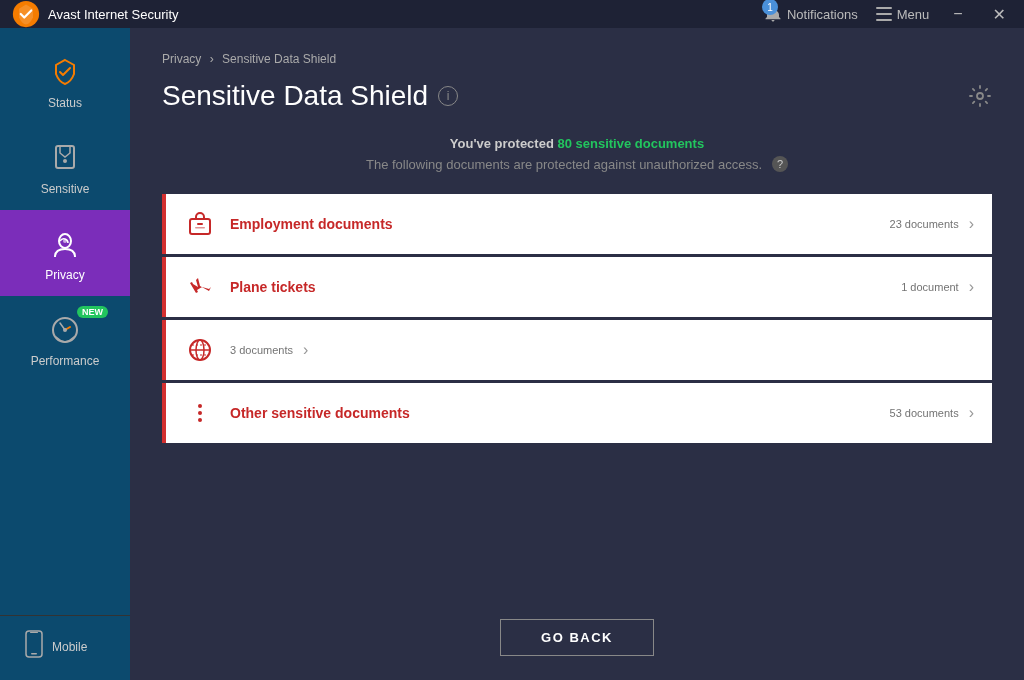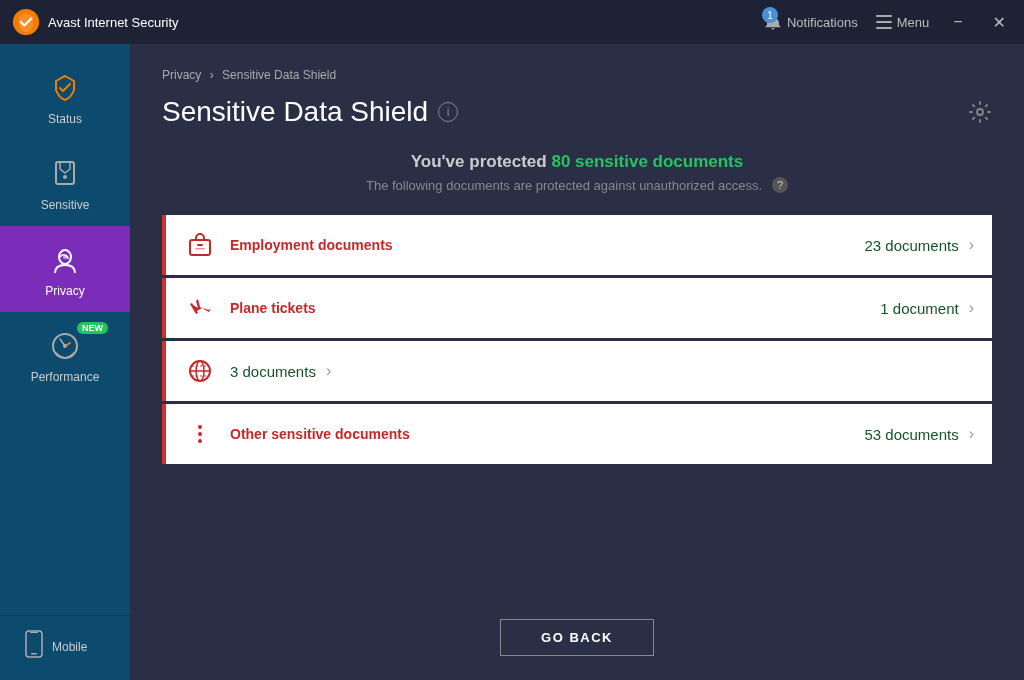--- a/index.html
+++ b/index.html
@@ -10,21 +10,21 @@
       background: #2b2f45;
       color: #fff;
       overflow: hidden;
       display: flex;
       flex-direction: column;
     }
 
     
     .title-bar {
       background: #1e2235;
-      height: 44px;
+      height: 28px;
       display: flex;
       align-items: center;
       padding: 0 12px;
       flex-shrink: 0;
       justify-content: space-between;
     }
     .title-bar-logo {
       display: flex;
       align-items: center;
       gap: 8px;
@@ -194,21 +194,21 @@
       font-size: 22px;
       cursor: pointer;
     }
 
     
     .summary {
       text-align: center;
       margin-bottom: 22px;
     }
     .summary-main {
-      font-size: 17px;
+      font-size: 13px;
       color: #ccc;
       font-weight: 600;
       margin-bottom: 5px;
     }
     .summary-main .highlight {
       color: #22c55e;
     }
     .summary-sub {
       font-size: 13px;
       color: #888;
@@ -258,22 +258,22 @@
       font-size: 20px;
       flex-shrink: 0;
     }
     .doc-name {
       font-size: 14px;
       font-weight: 600;
       color: #c62828;
       flex: 1;
     }
     .doc-count {
-      font-size: 15px;
-      color: #14532d;
+      font-size: 11px;
+      color: #737373;
       margin-right: 10px;
     }
     .doc-chevron {
       color: #999;
       font-size: 16px;
     }
 
     
     .footer {
       display: flex;

